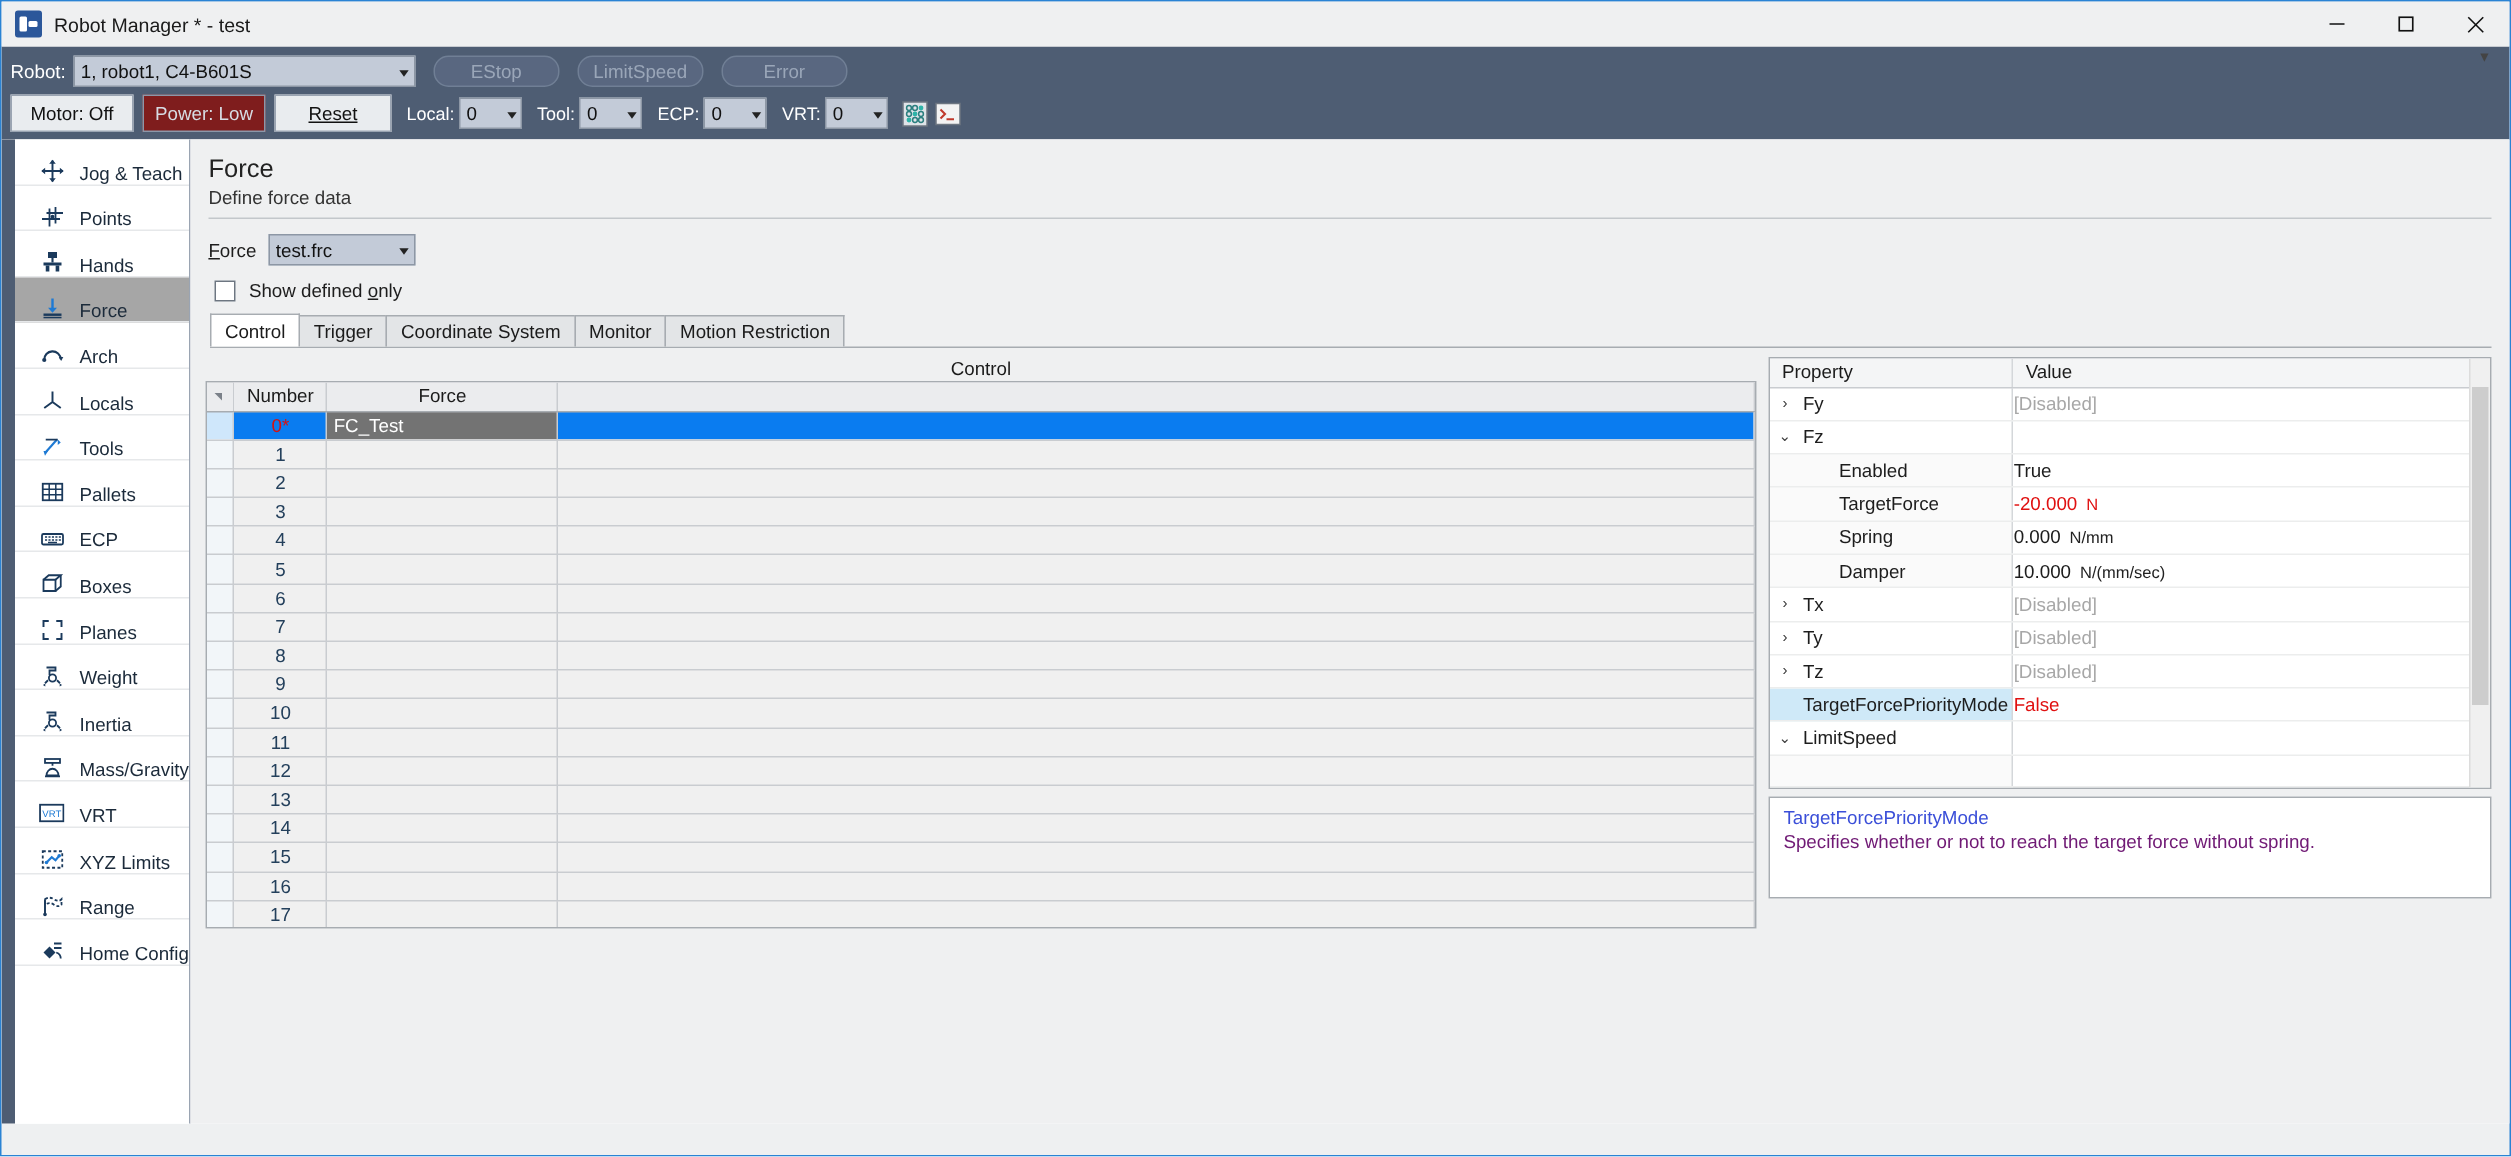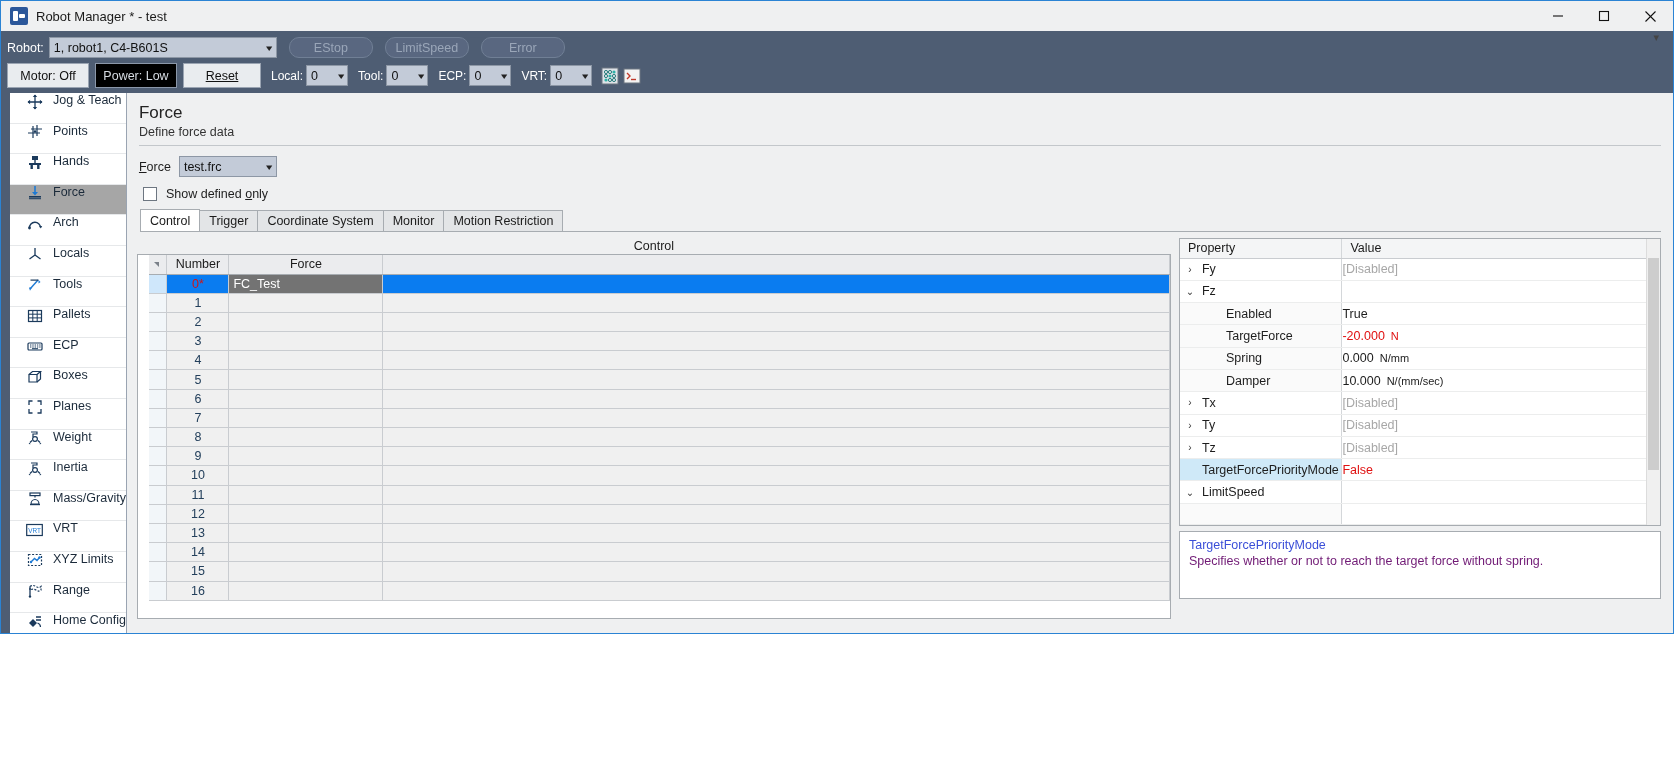--- a/index.html
+++ b/index.html
@@ -8,21 +8,21 @@
     width: 1674px; height: 771px;
     overflow: hidden;
     font-family: "Liberation Sans", sans-serif;
     font-size: 12.5px;
     color: #1d1d1d;
     background: #ffffff;
   }
 
   
   #app {
-    width: 1674px; height: 634px;
+    width: 1674px; height: 771px;
     position: relative;
     background: #eef0f1;
     border: 1px solid #2a83d4;
     overflow: hidden;
   }
 
   
   #titlebar {
     height: 30px;
     background: #eff0f1;
@@ -131,21 +131,21 @@
 
   .flat-btn {
     height: 25px;
     min-width: 82px;
     background: #e9ecef;
     border: 1px solid #9aa4b2;
     color: #111;
     font-size: 12.5px;
     display: inline-flex; align-items: center; justify-content: center;
   }
-  .flat-btn.disabled { background: #000000; color: #d7dce3; border-color: #8b97a9; }
+  .flat-btn.disabled { background: #7f1d1d; color: #d7dce3; border-color: #8b97a9; }
   .flat-btn.reset-btn { background: #e9ecef; min-width: 78px; }
   .flat-btn u { text-decoration: underline; }
 
   .small-lbl { color: #fff; font-size: 12px; margin: 0 3px 0 10px; }
   .icon-btn {
     width: 20px; height: 20px; margin-left: 8px;
     display: inline-flex; align-items: center; justify-content: center;
   }
 
   
@@ -158,21 +158,21 @@
   
   #sidebar {
     width: 150px;
     background: #ffffff;
     border-right: 1px solid #9aa4b2;
     display: flex; flex-direction: column;
     position: relative;
   }
   .side-item {
     height: 30.6px;
-    display: flex; align-items: flex-start;
+    display: flex; align-items: flex-end;
     gap: 10px;
     padding-left: 16px;
     border-bottom: 1px solid #e6e8ea;
     font-size: 12.5px;
     color: #1b2a3a;
     flex: 0 0 auto;
   }
   .side-item.active { background: #a6a6a6; }
   .side-item .ic { width: 17px; height: 17px; flex: 0 0 auto; display: flex; align-items: center; justify-content: center; }
   .side-item .ic svg { display:block; }
@@ -235,21 +235,20 @@
     height: 16px; line-height: 16px;
   }
 
   
   .grid-wrap {
     border: 1px solid #a7acb1;
     background: #ffffff;
     height: 365px;
     overflow: hidden;
     position: relative;
-    padding-left: 11px;
   }
   table.grid { border-collapse: collapse; width: 100%; table-layout: fixed; }
   table.grid th {
     background: #ebecee;
     border-right: 1px solid #c9ccd0;
     border-bottom: 1px solid #a7acb1;
     font-weight: normal;
     font-size: 12.5px;
     height: 19px;
     color: #1b1b1b;
@@ -792,20 +791,26 @@
                     <td class="num">15</td>
                     <td class="lbl"></td>
                     <td></td>
                   </tr>
                   <tr>
                     <td class="selcell"></td>
                     <td class="num">16</td>
                     <td class="lbl"></td>
                     <td></td>
                   </tr>
+                  <tr>
+                    <td class="selcell"></td>
+                    <td class="num">17</td>
+                    <td class="lbl"></td>
+                    <td></td>
+                  </tr>
                 </tbody>
             </table>
           </div>
         </div>
 
         <div class="right-pane">
           <div class="prop-wrap">
             <table class="props">
               <thead>
                 <tr>

